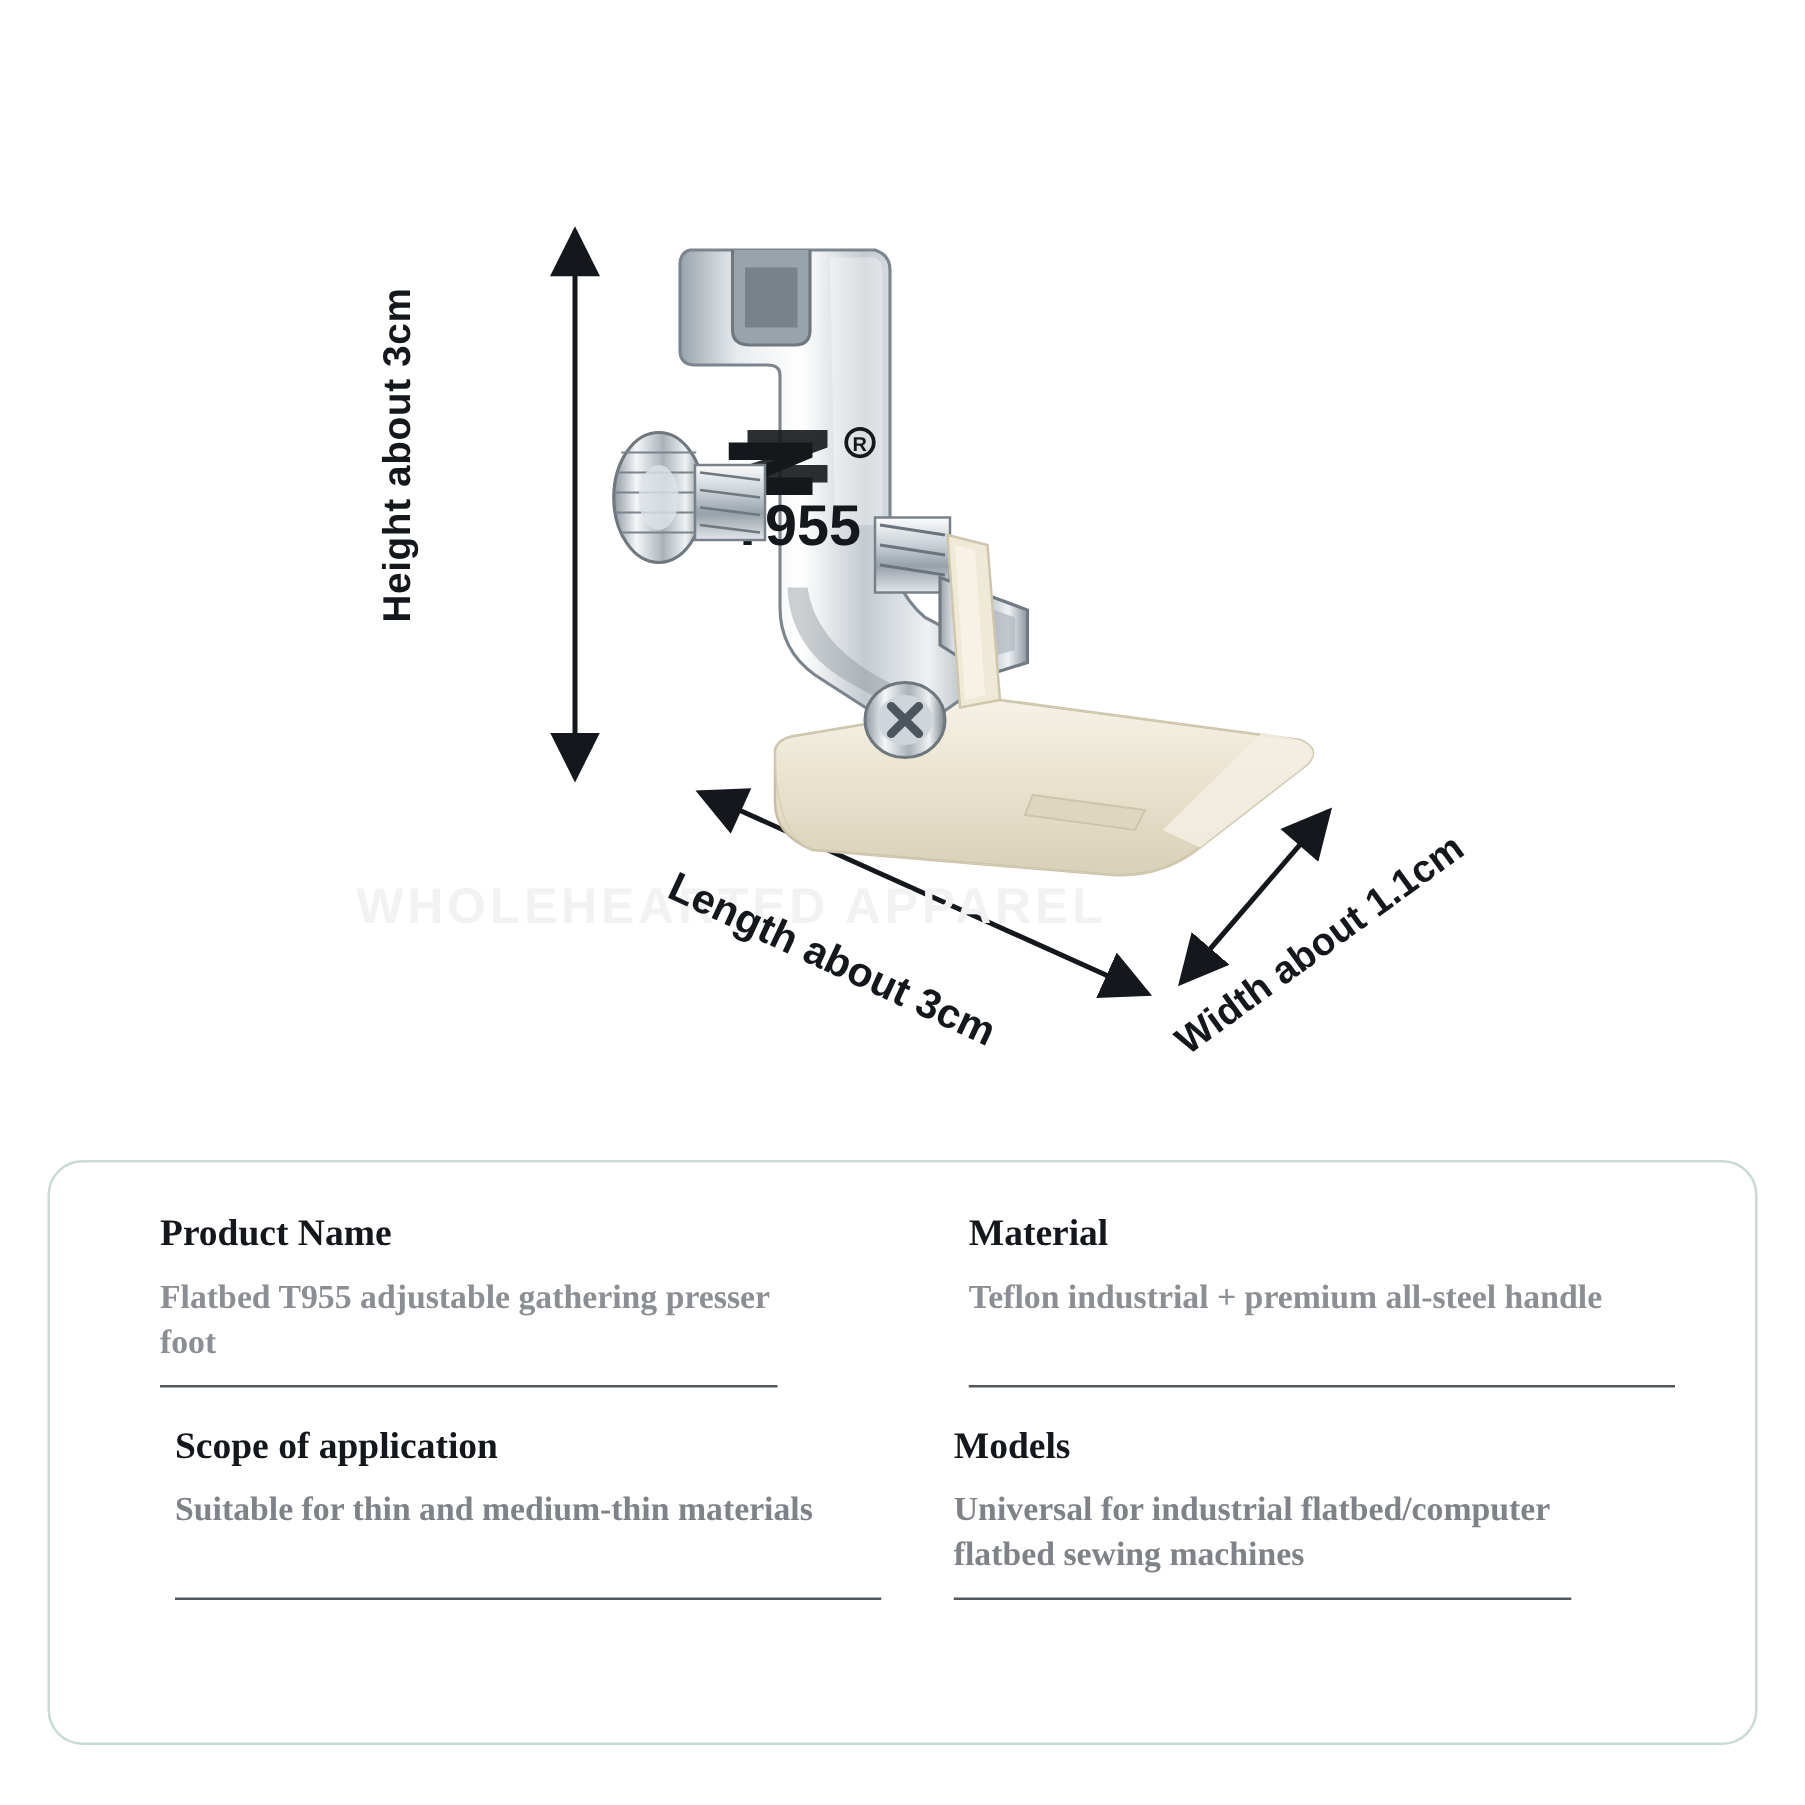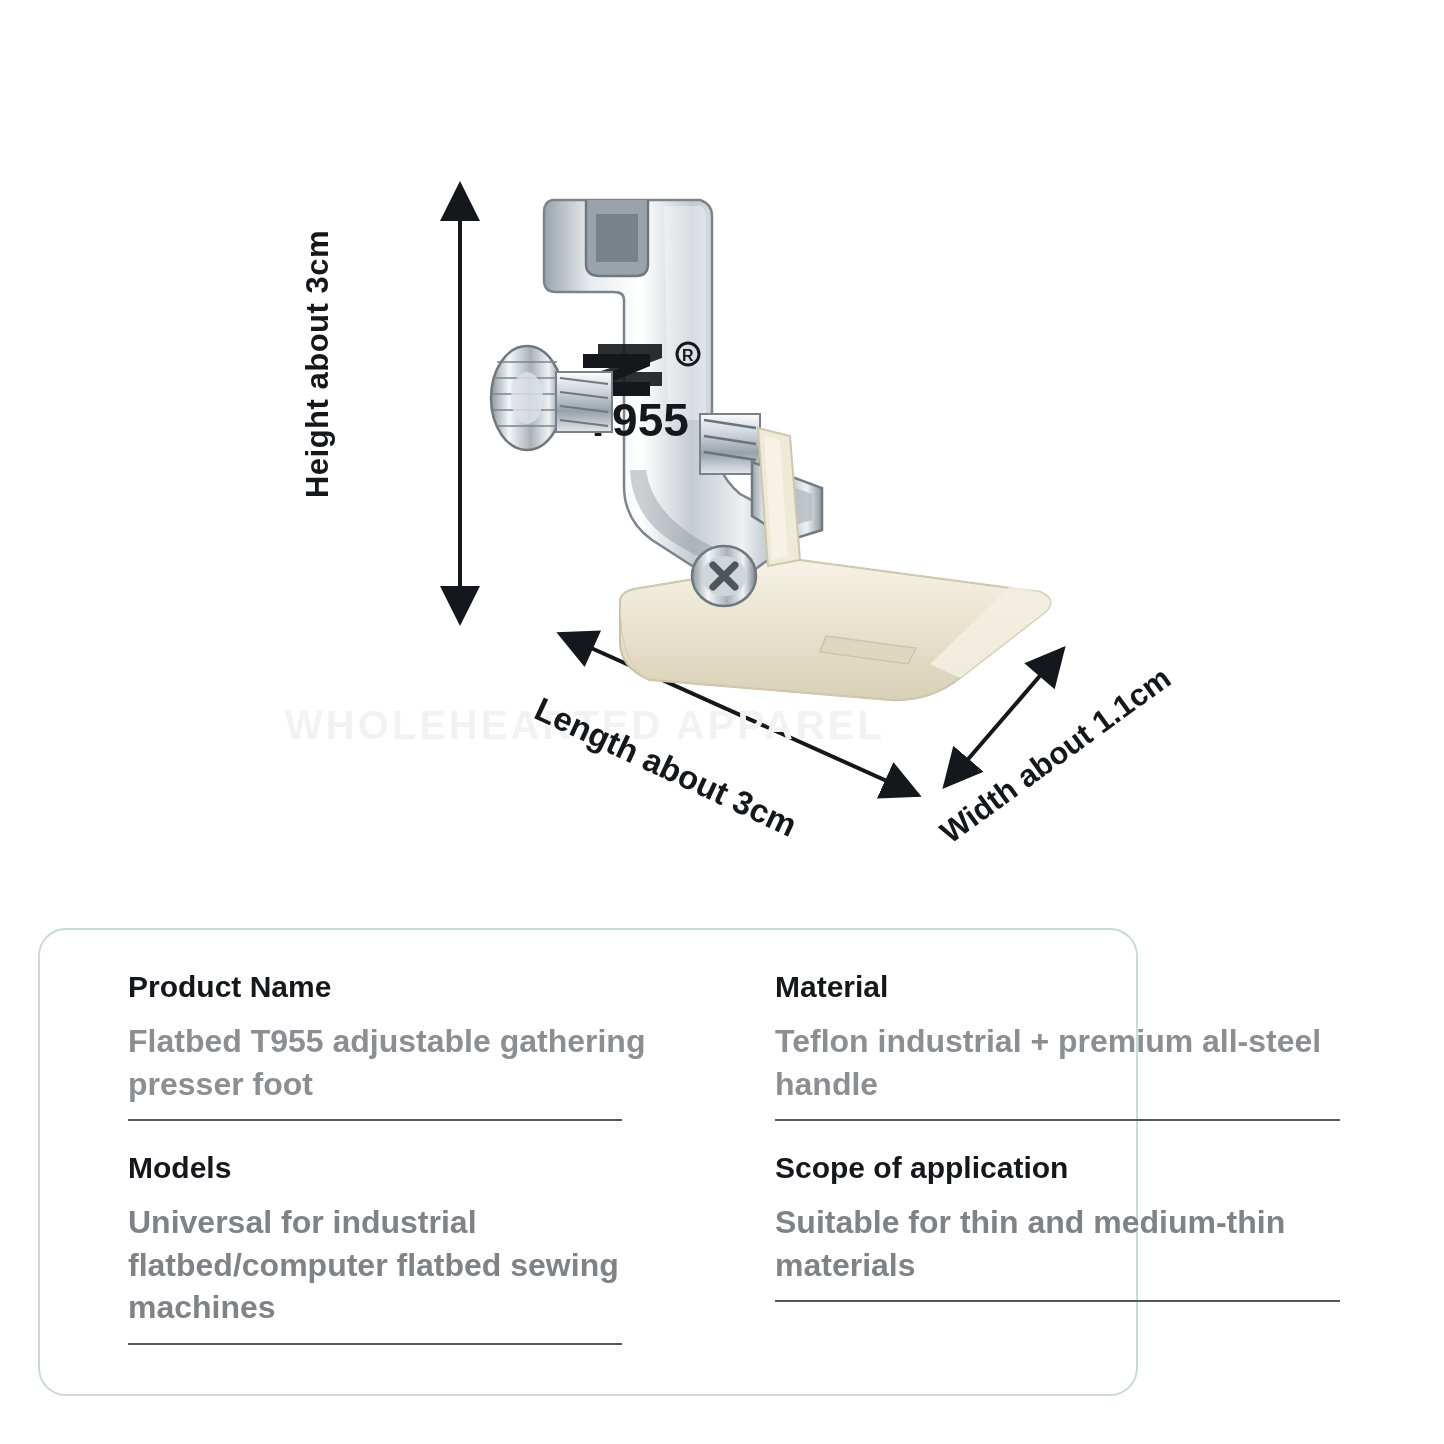--- a/index.html
+++ b/index.html
@@ -66,26 +66,27 @@
     font-size: 31px;
     transform: rotate(-36deg);
     transform-origin: left bottom;
   }
 
   
   #spec-card {
     position: absolute;
     left: 38px;
     top: 928px;
-    width: 1100px;
+    width: 1368px;
     height: 468px;
     border: 2px solid #c9dad7;
     border-radius: 28px;
     box-sizing: border-box;
     background: #ffffff;
+    font-family: Liberation Serif, serif;
   }
   .spec-grid {
     position: absolute;
     left: 50px;
     top: 20px;
     width: 1270px;
     display: flex;
     flex-wrap: wrap;
   }
   .spec-cell {
@@ -96,21 +97,21 @@
   .spec-cell.left { padding-left: 38px; padding-right: 60px; }
   .spec-cell.right { padding-left: 50px; padding-right: 20px; }
 
   .spec-title {
     font-size: 30px;
     font-weight: bold;
     color: #14181c;
     margin-bottom: 16px;
   }
   .spec-value {
-    font-size: 32px;
+    font-size: 27px;
     font-weight: bold;
     color: #8b8f93;
     line-height: 1.33;
     min-height: 74px;
   }
   .spec-value.dark { color: #7f8387; }
   .spec-rule {
     margin-top: 14px;
     border-bottom: 2px solid #53585d;
     width: 100%;
@@ -262,26 +263,26 @@
       <div class="spec-value">Flatbed T955 adjustable gathering presser foot</div>
       <div class="spec-rule"></div>
     </div>
 
     <div class="spec-cell right">
       <div class="spec-title">Material</div>
       <div class="spec-value">Teflon industrial + premium all-steel handle</div>
       <div class="spec-rule"></div>
     </div>
 
+    <div class="spec-cell right">
+      <div class="spec-title">Scope of application</div>
+      <div class="spec-value dark">Suitable for thin and medium-thin materials</div>
+      <div class="spec-rule"></div>
+    </div>
+
     <div class="spec-cell left">
       <div class="spec-title">Models</div>
       <div class="spec-value dark">Universal for industrial flatbed/computer flatbed sewing machines</div>
       <div class="spec-rule"></div>
     </div>
 
-    <div class="spec-cell right">
-      <div class="spec-title">Scope of application</div>
-      <div class="spec-value dark">Suitable for thin and medium-thin materials</div>
-      <div class="spec-rule"></div>
-    </div>
-
   </div>
 </div>
 
 </body></html>

